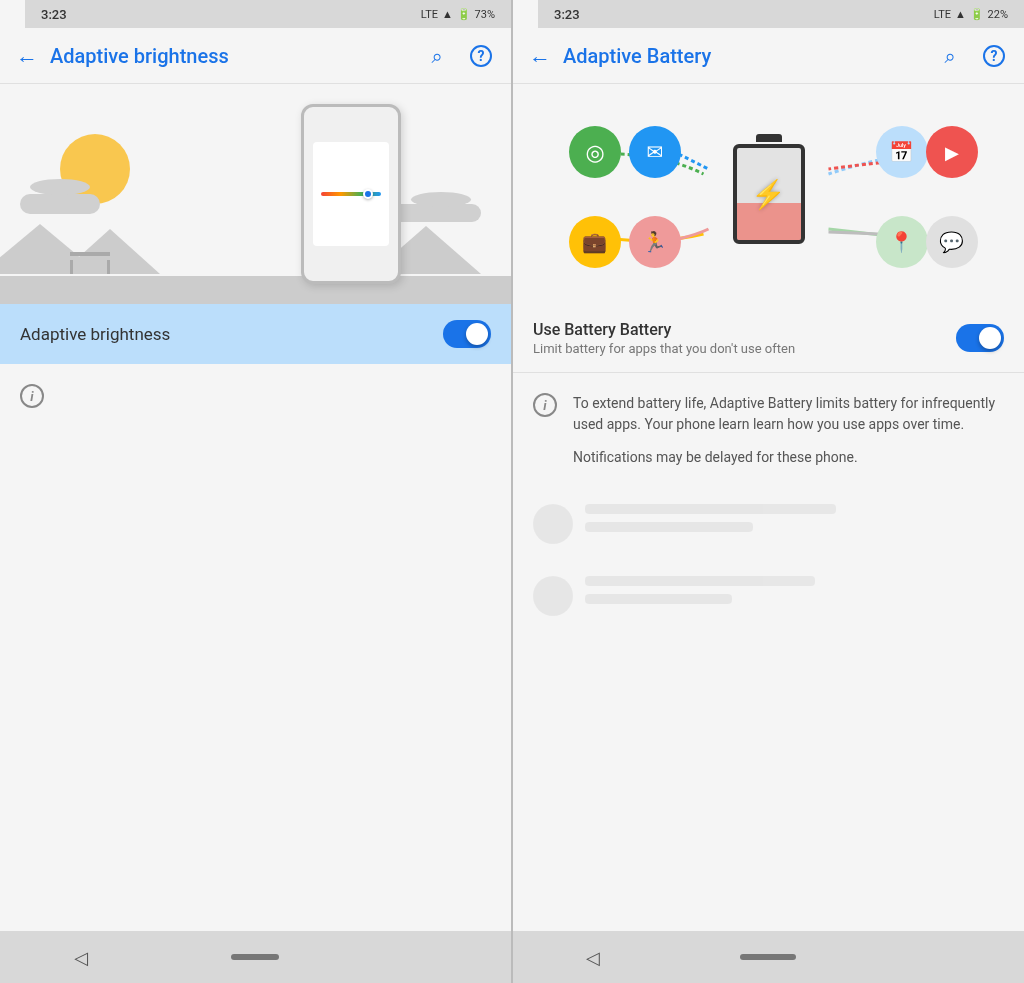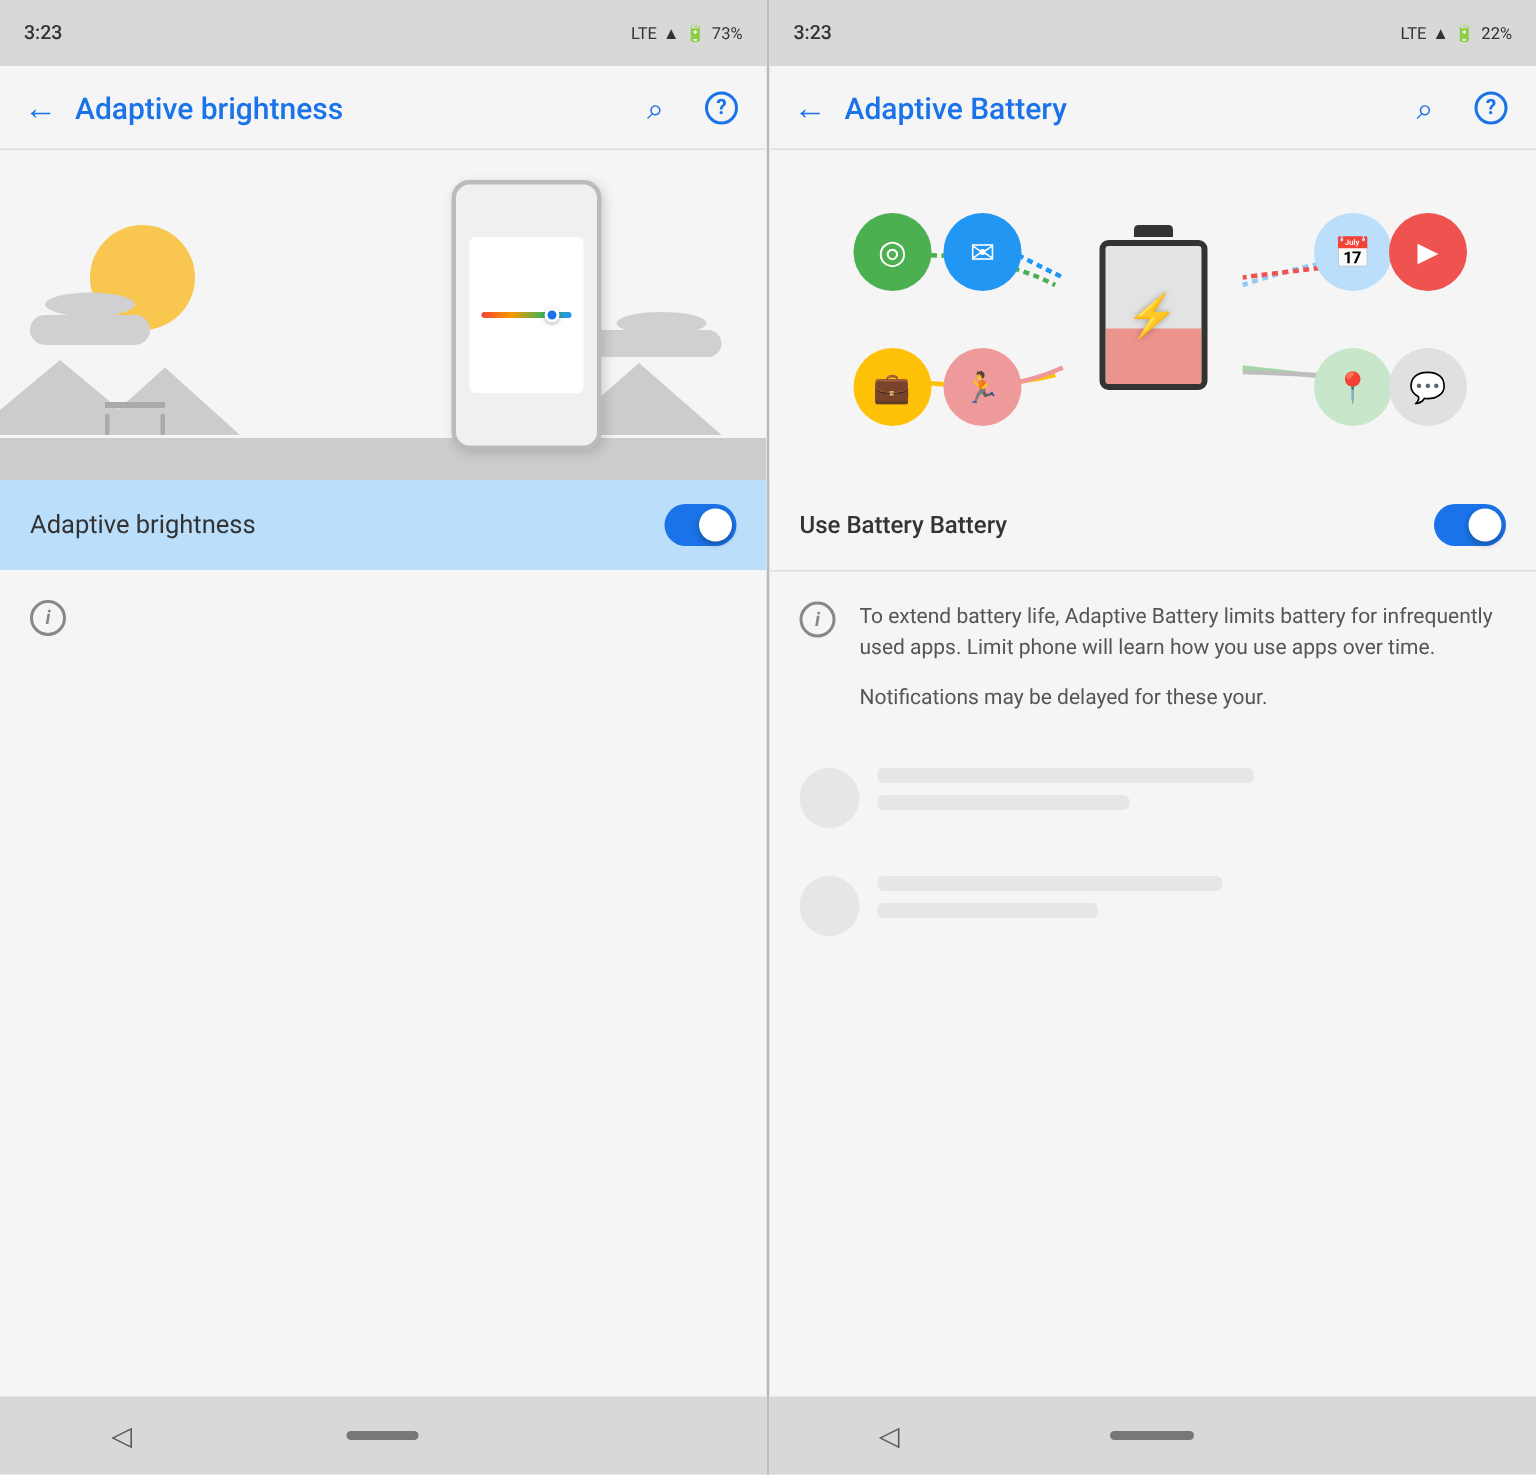--- a/index.html
+++ b/index.html
@@ -17,27 +17,28 @@
       height: 983px;
       background: #f5f5f5;
       display: flex;
       flex-direction: column;
       overflow: hidden;
       position: relative;
     }
 
     
     .status-bar {
-      height: 44px;
+      height: 28px;
       background: #d8d8d8;
       display: flex;
       align-items: center;
       justify-content: space-between;
       padding: 0 16px;
       flex-shrink: 0;
+      margin-left: 25px;
     }
     .status-bar-time {
       font-size: 13px;
       font-weight: 500;
       color: #333;
     }
     .status-bar-icons {
       display: flex;
       gap: 4px;
       font-size: 11px;
@@ -610,31 +611,32 @@
     </div>
 
     <div class="app-circle message" style="right:46px;top:132px;">
       <span style="color:#555;font-size:20px;">💬</span>
     </div>
   </div>
 
   <div class="setting-row">
     <div class="setting-text">
       <div class="setting-title">Use Battery Battery</div>
+      <div class="setting-subtitle">Limit battery for apps that you don't use often</div>
     </div>
     <div class="toggle"></div>
   </div>
 
   <div class="info-section">
     <div class="info-icon">
       <span>i</span>
     </div>
     <div>
-      <p class="info-text" style="margin-bottom:12px;">To extend battery life, Adaptive Battery limits battery for infrequently used apps. Limit phone will learn how you use apps over time.</p>
-      <p class="info-text">Notifications may be delayed for these your.</p>
+      <p class="info-text" style="margin-bottom:12px;">To extend battery life, Adaptive Battery limits battery for infrequently used apps. Your phone learn learn how you use apps over time.</p>
+      <p class="info-text">Notifications may be delayed for these phone.</p>
     </div>
   </div>
 
   <div class="ghost-row">
     <div class="ghost-block" style="width:40px;height:40px;border-radius:50%;"></div>
     <div style="flex:1;display:flex;flex-direction:column;gap:8px;">
       <div class="ghost-block" style="width:60%;height:10px;"></div>
       <div class="ghost-block" style="width:40%;height:10px;"></div>
     </div>
   </div>

